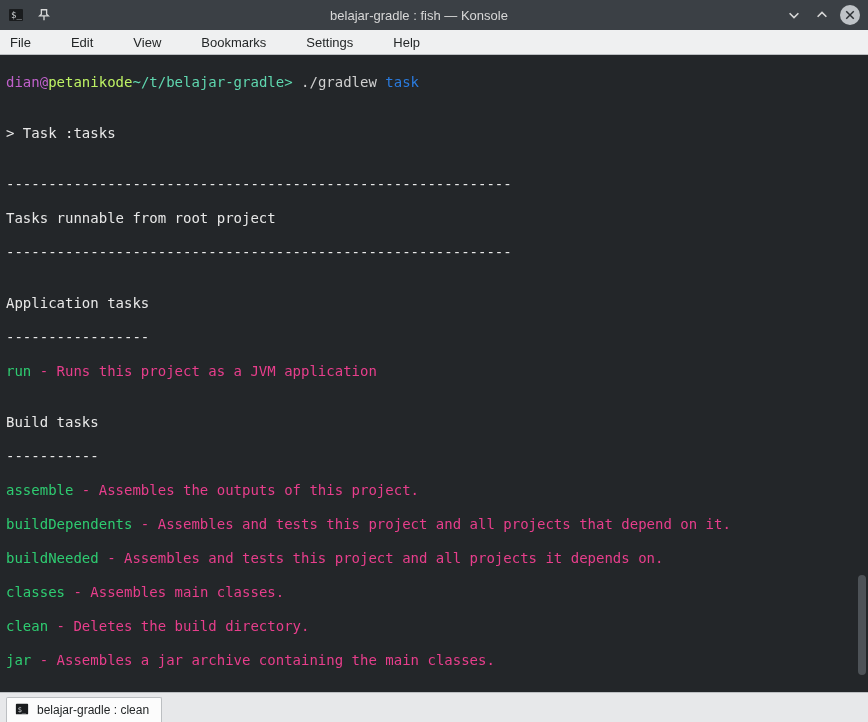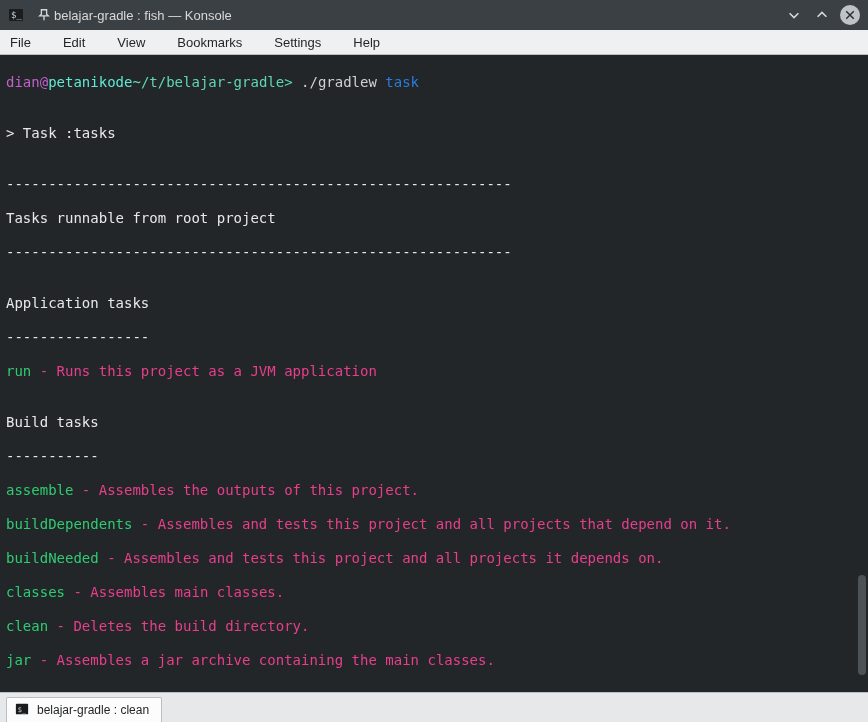--- a/index.html
+++ b/index.html
@@ -15,52 +15,52 @@
   .titlebar {
     height: 30px;
     background: #3b4045;
     display: flex;
     align-items: center;
     color: #d8d8d8;
     font-size: 13px;
     padding: 0 8px;
   }
   .titlebar-left { display: flex; align-items: center; gap: 10px; }
-  .titlebar-center { flex: 1; text-align: left; }
+  .titlebar-center { flex: 1; text-align: center; }
   .titlebar-right { display: flex; align-items: center; gap: 8px; }
   .tb-icon { width: 16px; height: 16px; display:flex; align-items:center; justify-content:center; }
   .tb-btn { width: 20px; height: 20px; display:flex; align-items:center; justify-content:center; cursor:pointer; }
   .tb-close { width: 20px; height: 20px; border-radius: 50%; background: #bfc3c7; display:flex; align-items:center; justify-content:center; cursor:pointer; }
   .menubar {
     height: 20px;
     background: #eff0f1;
     display: flex;
     align-items: center;
     padding: 12px 10px;
-    gap: 32px;
+    gap: 40px;
     font-size: 13px;
     color: #232627;
     border-bottom: 1px solid #bcbfc2;
   }
   .menu-item { cursor: pointer; }
   .terminal {
     flex: 1;
     background: #232629;
     padding: 2px 6px 6px 6px;
     font-family: "DejaVu Sans Mono", Menlo, Consolas, monospace;
     font-size: 14px;
     line-height: 17px;
     white-space: pre;
     color: #e8e8e8;
     overflow: hidden;
     position: relative;
   }
   .line { white-space: pre; }
   .p-user { color: #c061cb; margin-top: 16px; }
-  .p-host { color: #5eead4; }
+  .p-host { color: #bef264; }
   .p-path { color: #5fd7af; }
   .p-arrow { color: #5fd7af; }
   .cmd-a { color: #d0d0d0; }
   .cmd-b { color: #2a7bde; }
   .g { color: #2ecc71; }
   .m { color: #e83e8c; }
   .w { color: #e8e8e8; }
   .scrollbar {
     position: absolute;
     right: 2px;

